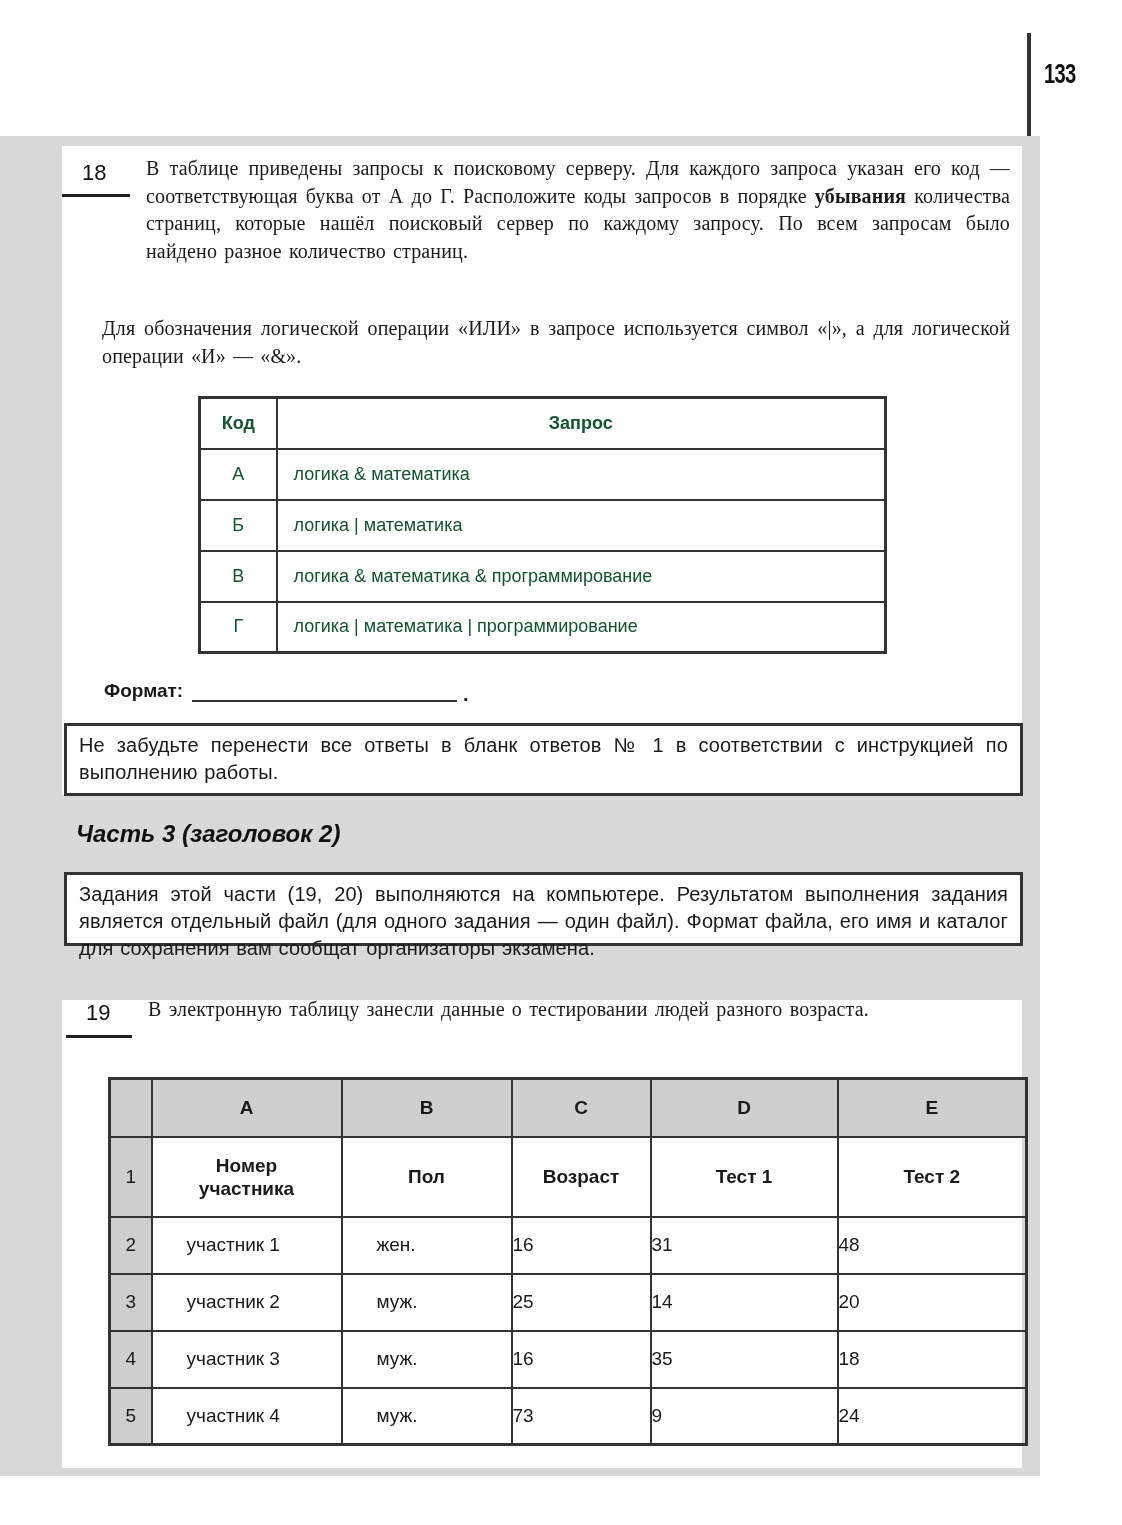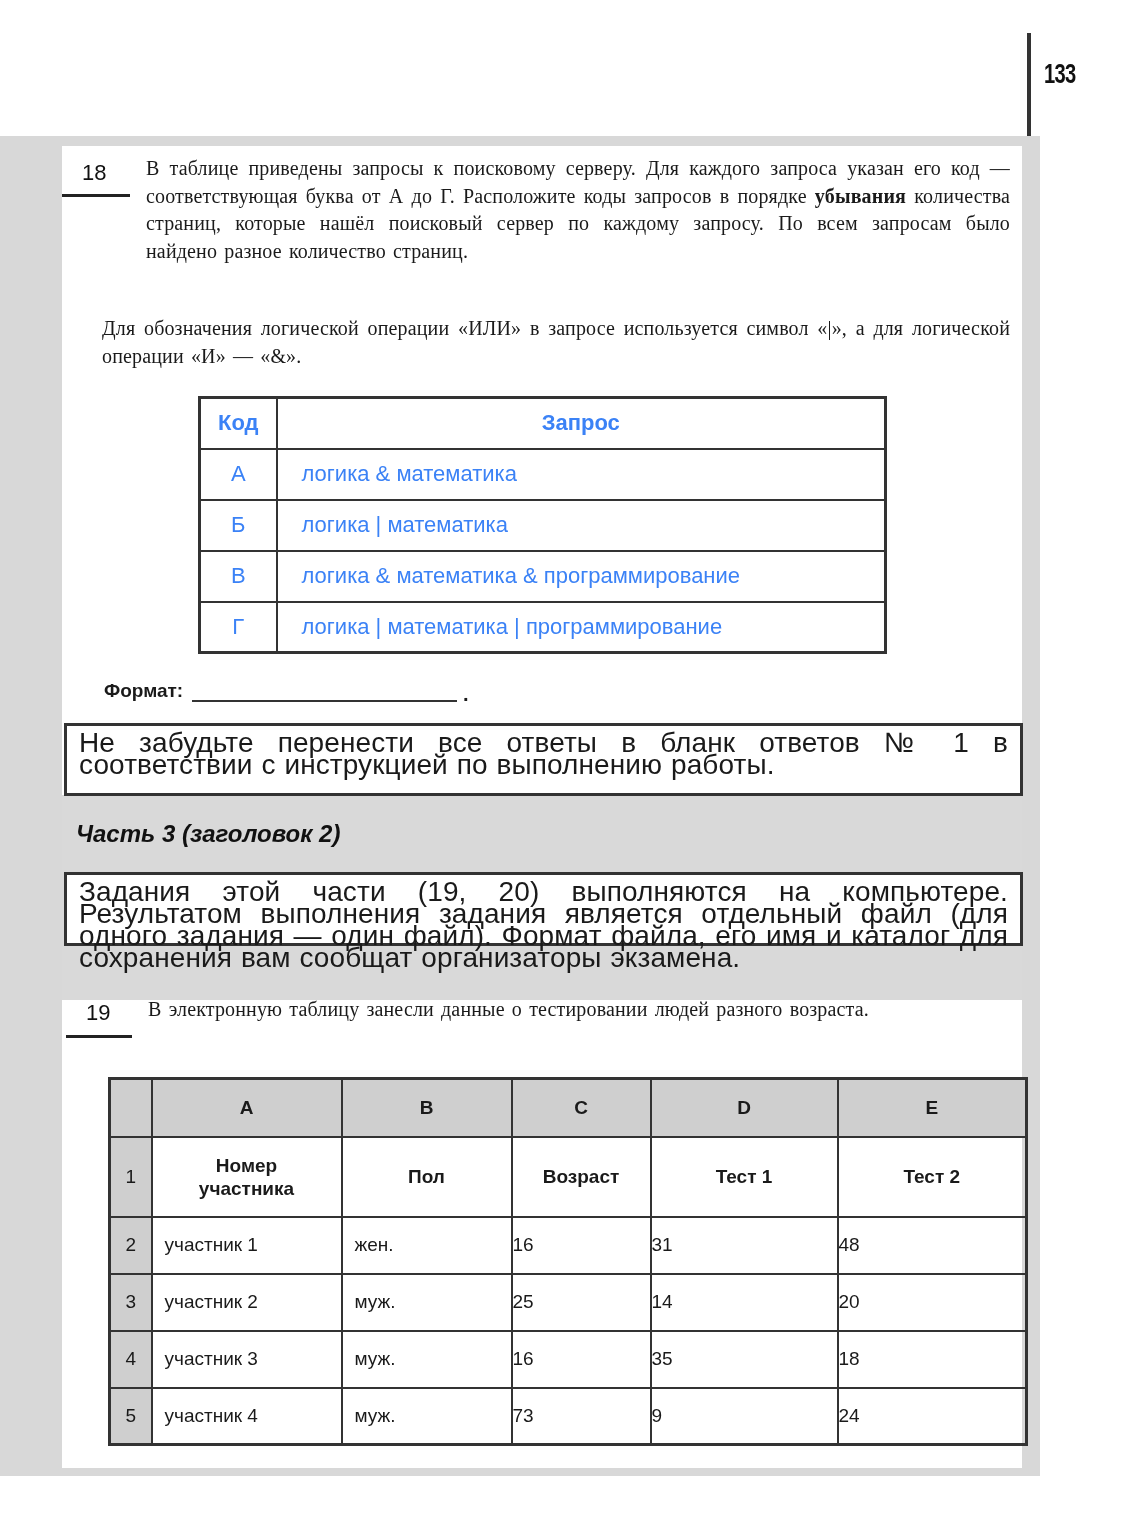--- a/index.html
+++ b/index.html
@@ -59,45 +59,45 @@
     
     .qtable {
       position: absolute; left: 198px; top: 396px;
       width: 689px;
       border-collapse: collapse;
       border: 3px solid #333;
     }
     .qtable td, .qtable th {
       border: 2px solid #333;
       height: 51px;
-      font-size: 22px;
-      color: #3b82f6;
+      font-size: 18px;
+      color: #14532d;
     }
     .qtable th { font-weight: bold; text-align: center; }
     .qtable td.code { width: 77px; text-align: center; }
-    .qtable td.query { padding-left: 24px; text-align: left; }
+    .qtable td.query { padding-left: 16px; text-align: left; }
 
     .answer-label {
       position: absolute; left: 104px; top: 680px;
       font-size: 19px; font-weight: bold;
     }
     .answer-line {
       position: absolute; left: 192px; top: 700px;
       width: 265px; height: 2px; background: #333;
     }
     .answer-dot {
       position: absolute; left: 463px; top: 683px;
       font-size: 20px; font-weight: bold;
     }
 
     .note-box {
       position: absolute;
       background: #fff;
       border: 3px solid #333;
-      font-size: 28px; line-height: 22px;
+      font-size: 20px; line-height: 27px;
       padding: 6px 12px 4px 12px;
       text-align: justify;
       letter-spacing: 0.1px;
       word-spacing: 1px;
     }
 
     .section-heading {
       position: absolute; left: 76px; top: 820px;
       font-size: 24px; font-weight: bold;
       color: #111;
@@ -119,21 +119,21 @@
       background: #cfcfcf; height: 58px;
       font-weight: bold; text-align: center;
     }
     .sheet .rowhead {
       background: #cfcfcf; width: 42px;
       text-align: center; font-weight: normal;
     }
     .sheet .corner { background: #cfcfcf; width: 42px; }
     .sheet .hdr { font-weight: bold; text-align: center; height: 80px; line-height: 23px; }
     .sheet .cell { height: 57px; }
-    .sheet .txt { text-align: left; padding-left: 12px; }
+    .sheet .txt { text-align: left; padding-left: 34px; }
     .sheet .num { text-align: left; margin-left: 10px; }
   </style>
 </head>
 <body>
 
 <div class="page-rule"></div>
 <div class="page-number">133</div>
 
 <div class="grey-frame"></div>
 <div class="white-panel"></div>

